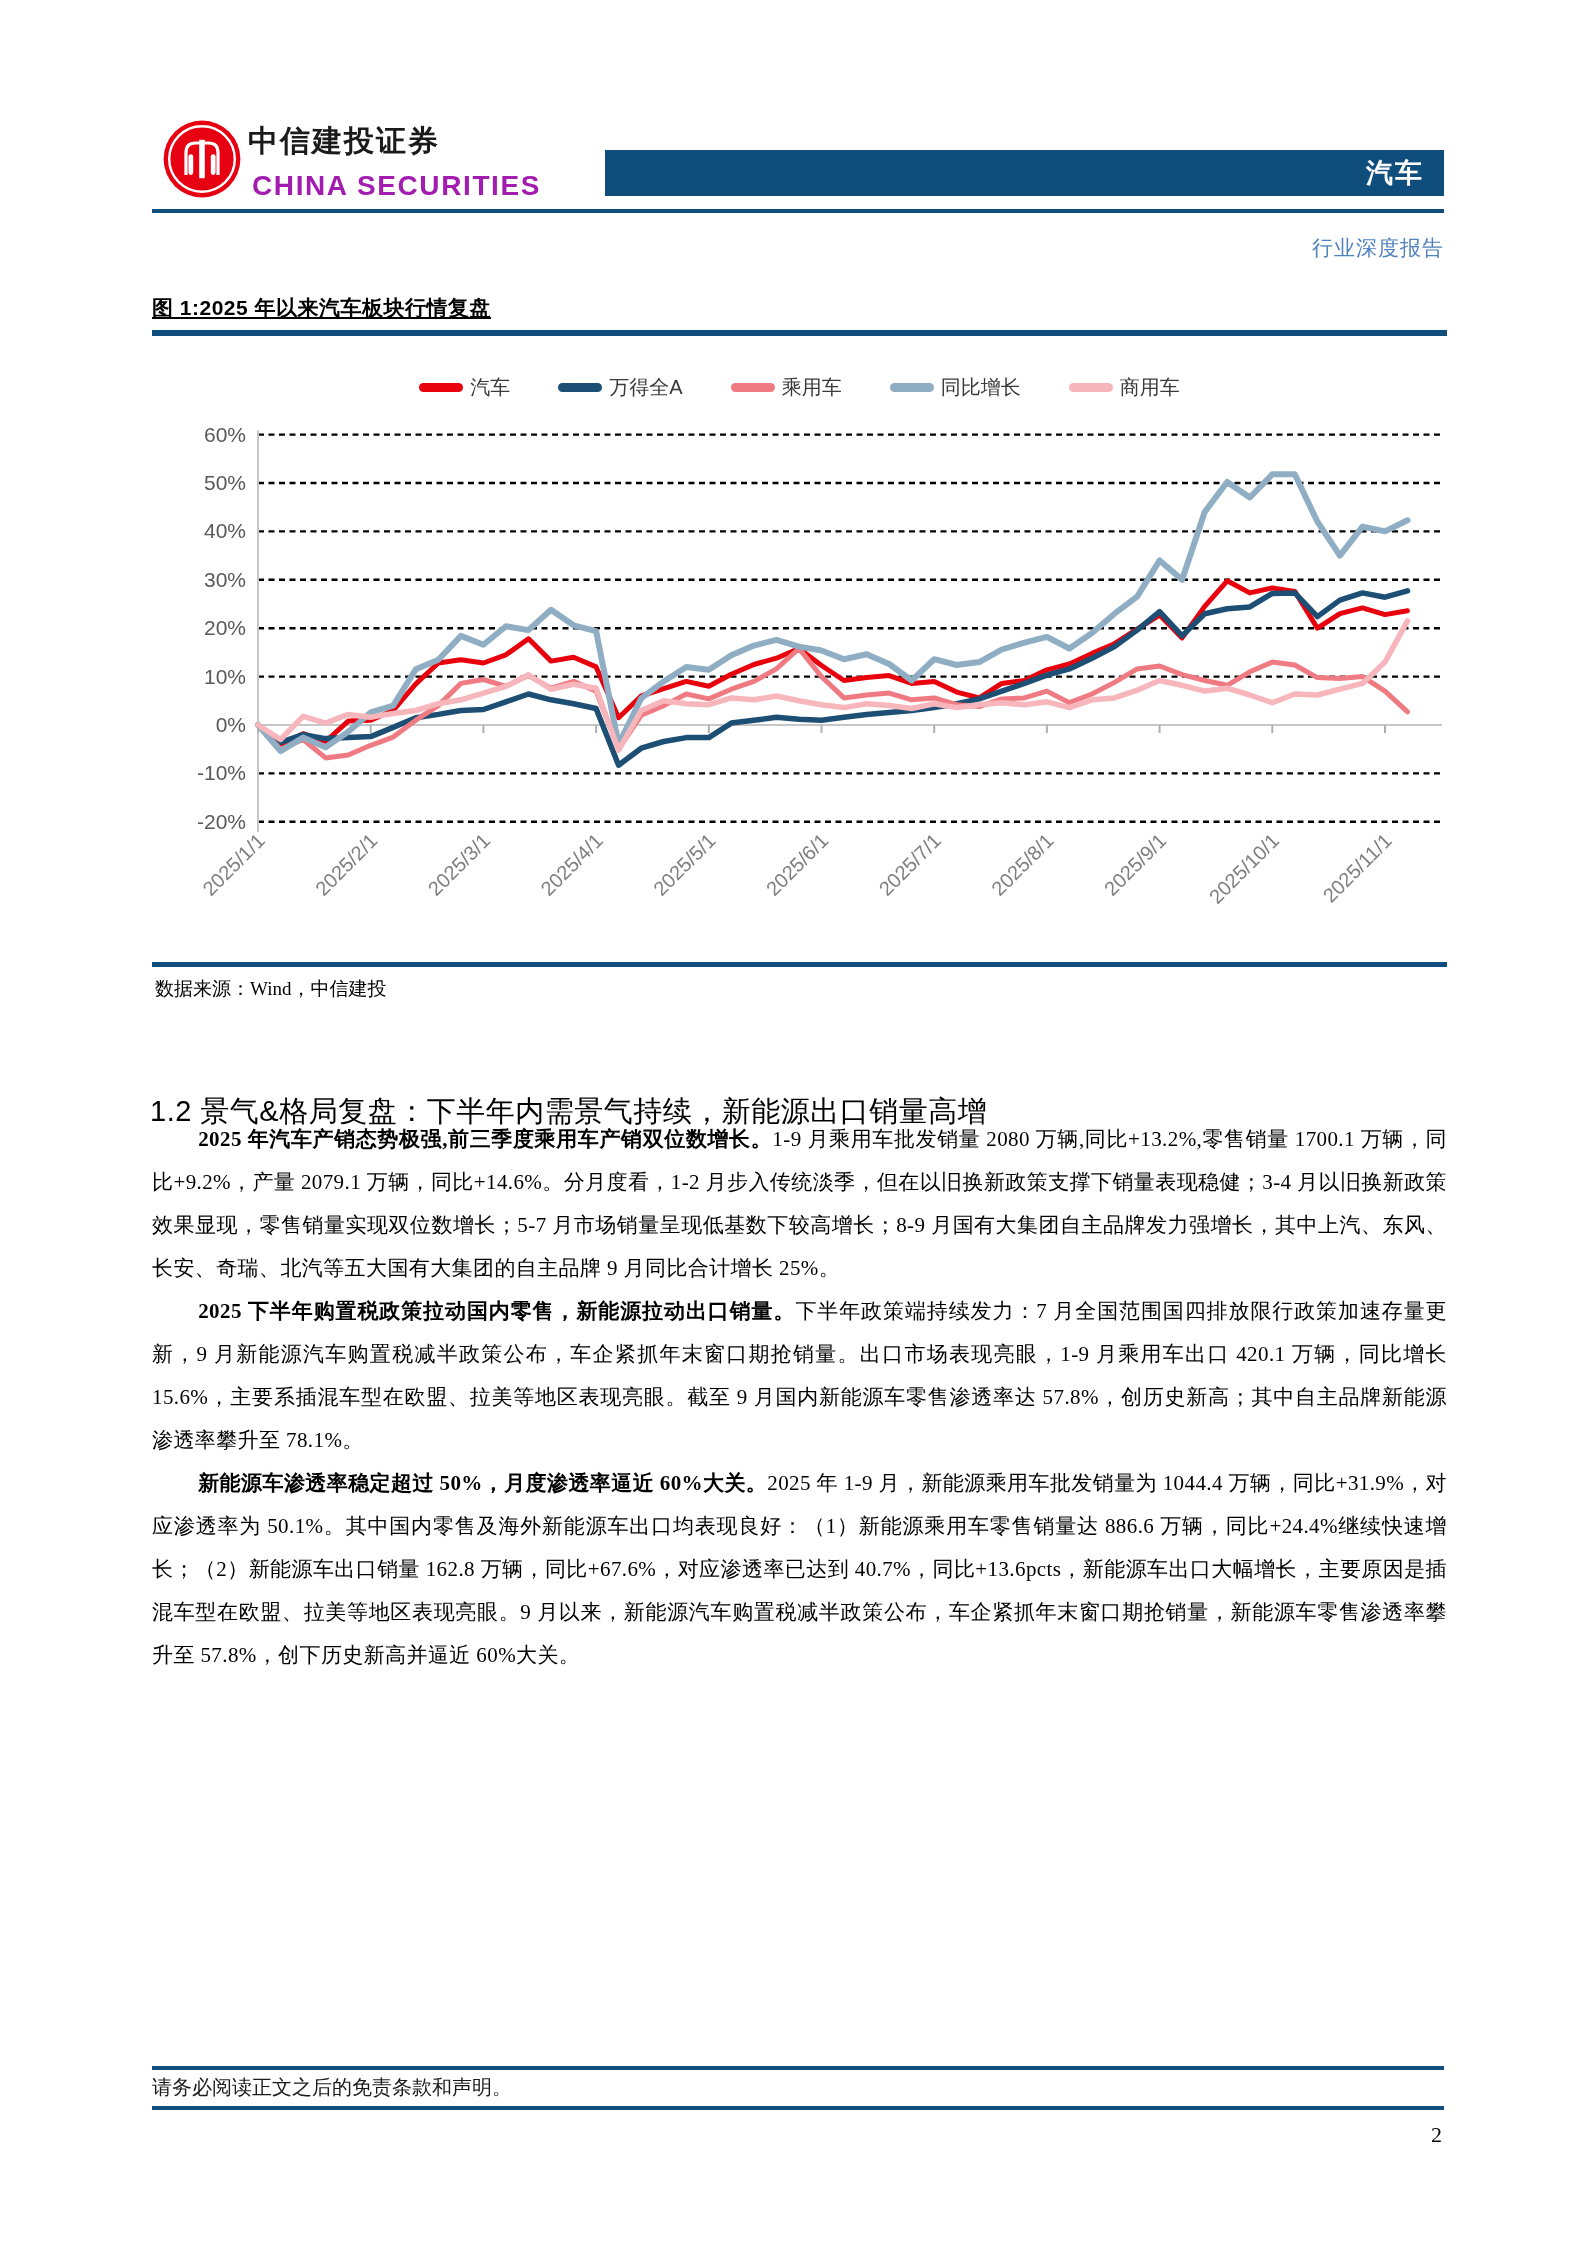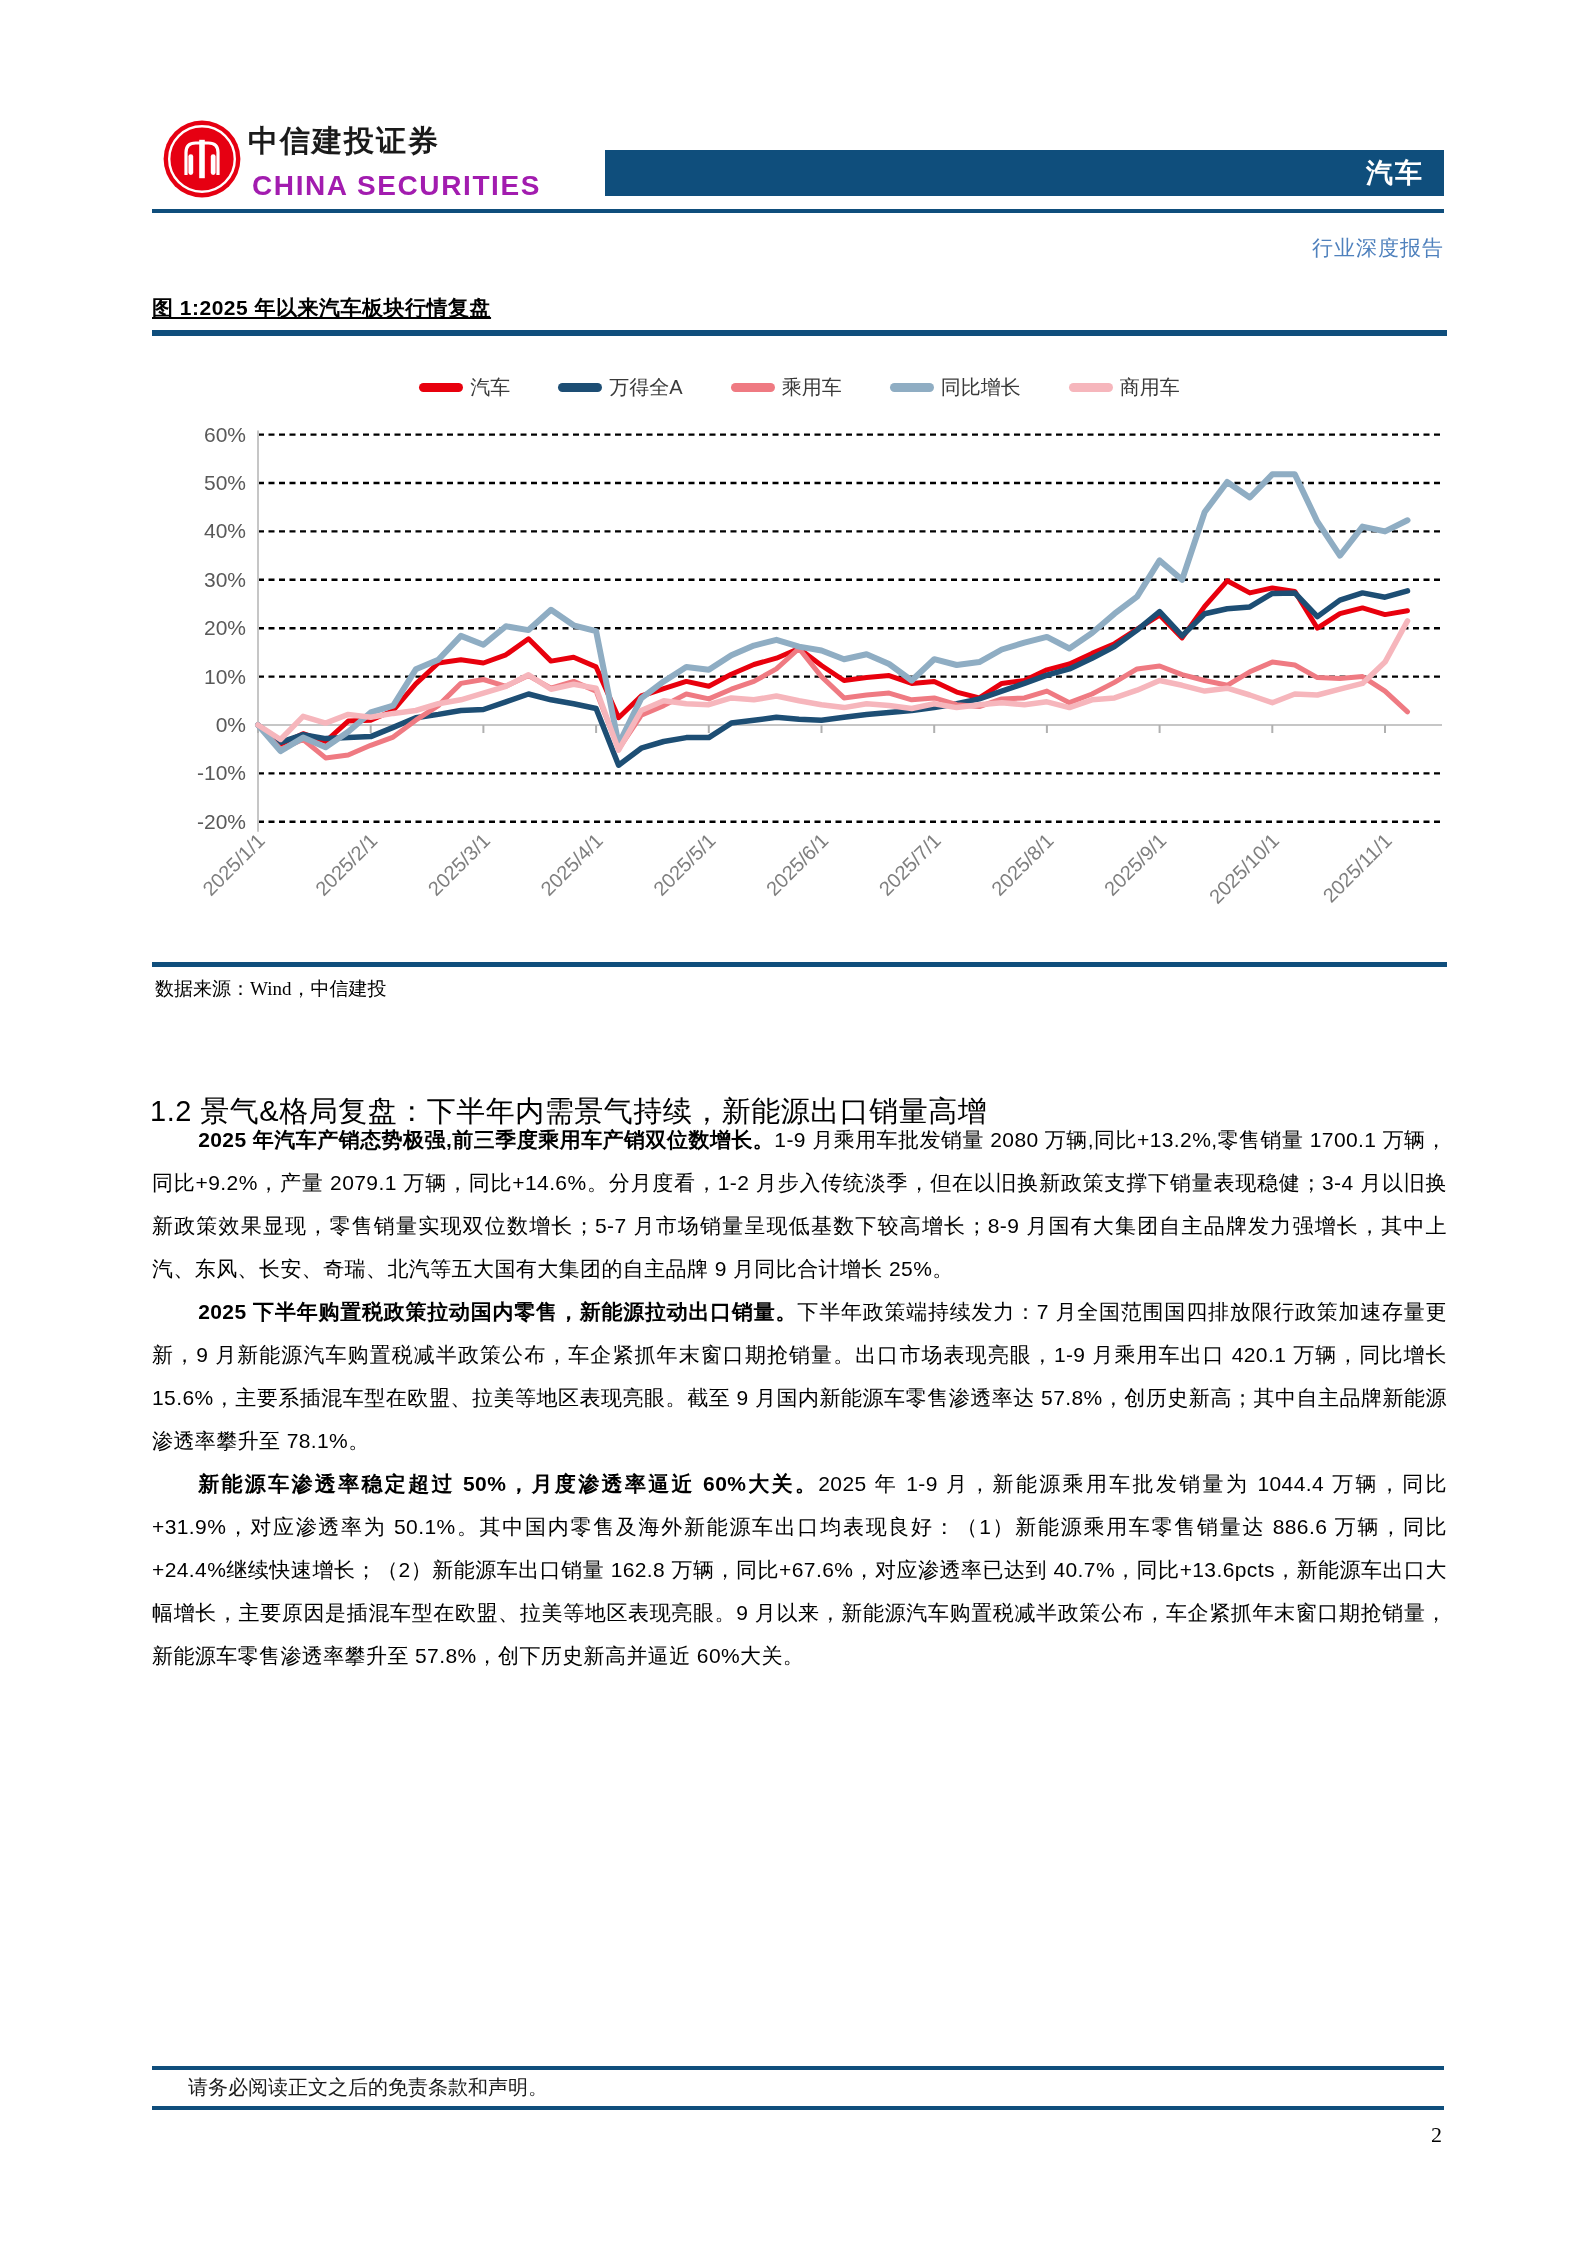--- a/index.html
+++ b/index.html
@@ -27,26 +27,26 @@
   .legend-item{display:flex;align-items:center;gap:7px;}
   .legend-swatch{display:inline-block;width:44px;height:9px;border-radius:5px;}
   .legend-label{font-size:20px;color:#3a3a3a;}
   #source-line{left:155px;top:976px;font-size:19px;color:#000;
                font-family:"Liberation Serif",serif;}
 
   
   #section-heading{left:150px;top:1092px;font-size:29px;font-weight:normal;color:#000;letter-spacing:0.5px;}
   #body-text{left:152px;top:1118px;width:1295px;}
   #body-text p{margin:0;font-size:21px;line-height:43px;color:#000;text-align:justify;
-               text-indent:2.2em;font-family:Liberation Sans, sans-serif;letter-spacing:0.4px;}
+               text-indent:2.2em;font-family:Liberation Serif, serif;letter-spacing:0.4px;}
   #body-text p b{letter-spacing:0.4px;}
 
   
   #footer-rule-1{left:152px;top:2066px;width:1292px;height:4px;background:#0f4e7c;}
-  #footer-text{left:152px;top:2074px;font-size:20px;color:#1a1a1a;font-family:"Liberation Serif",serif;margin-left:36px;}
+  #footer-text{left:152px;top:2074px;font-size:20px;color:#1a1a1a;font-family:"Liberation Serif",serif;}
   #footer-rule-2{left:152px;top:2106px;width:1292px;height:4px;background:#0f4e7c;}
   #page-number{right:146px;top:2122px;font-size:22px;color:#000;font-family:"Liberation Serif",serif;}
 </style>
 </head>
 <body>
 
 <div id="page">
 
   <svg id="logo-circle" class="abs" viewBox="0 0 100 100">
     <circle cx="50" cy="50" r="48" fill="#e60012"></circle>

